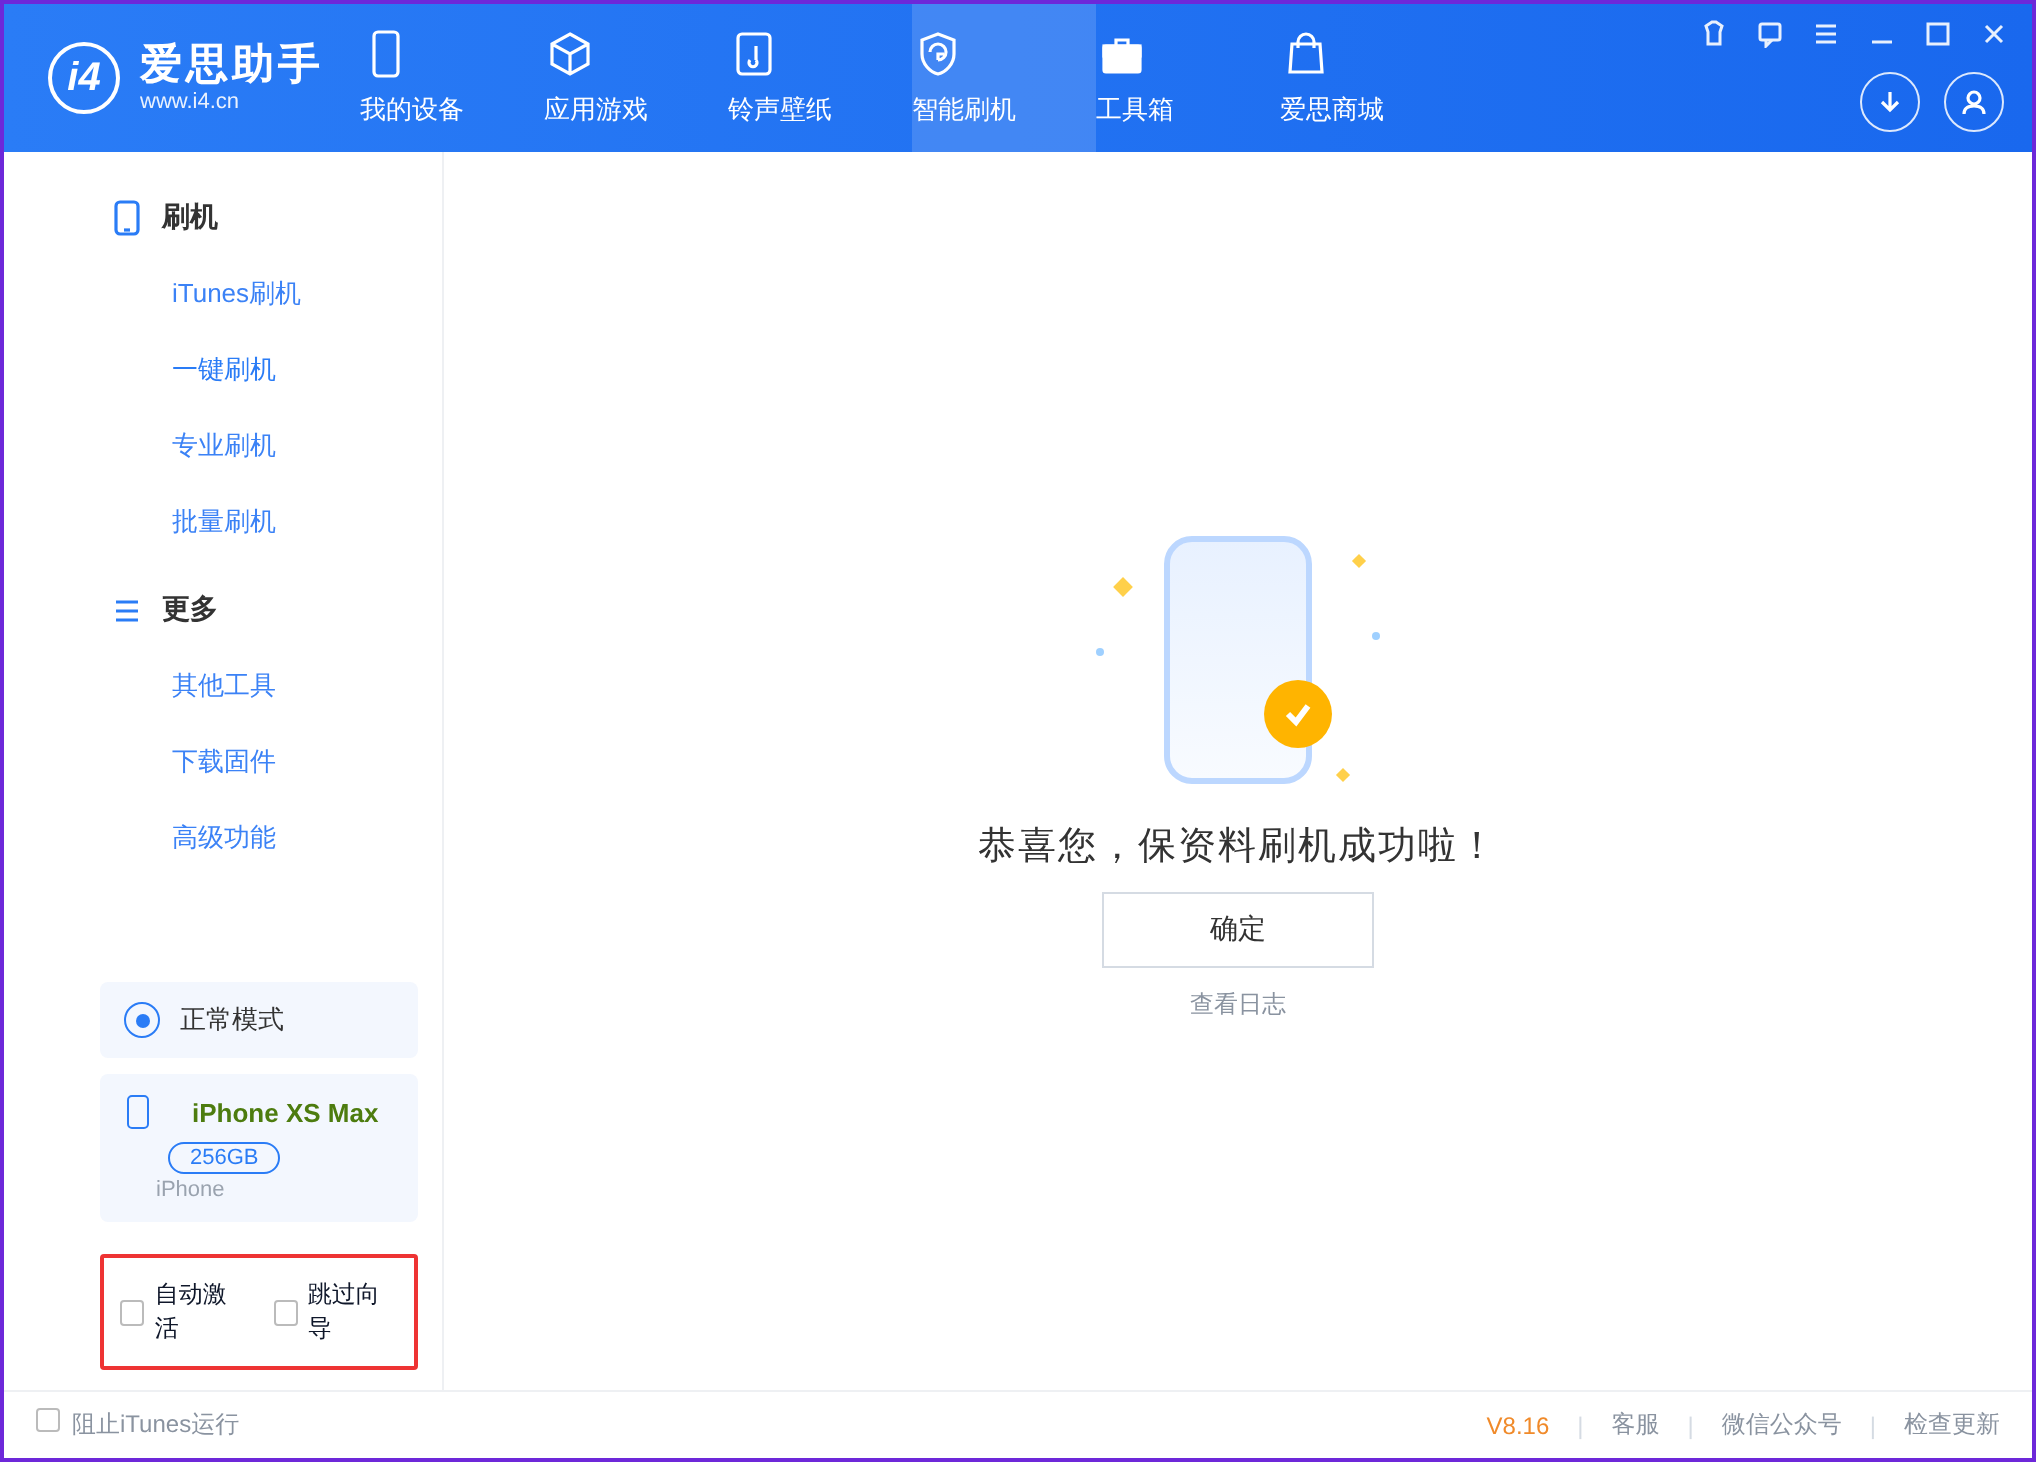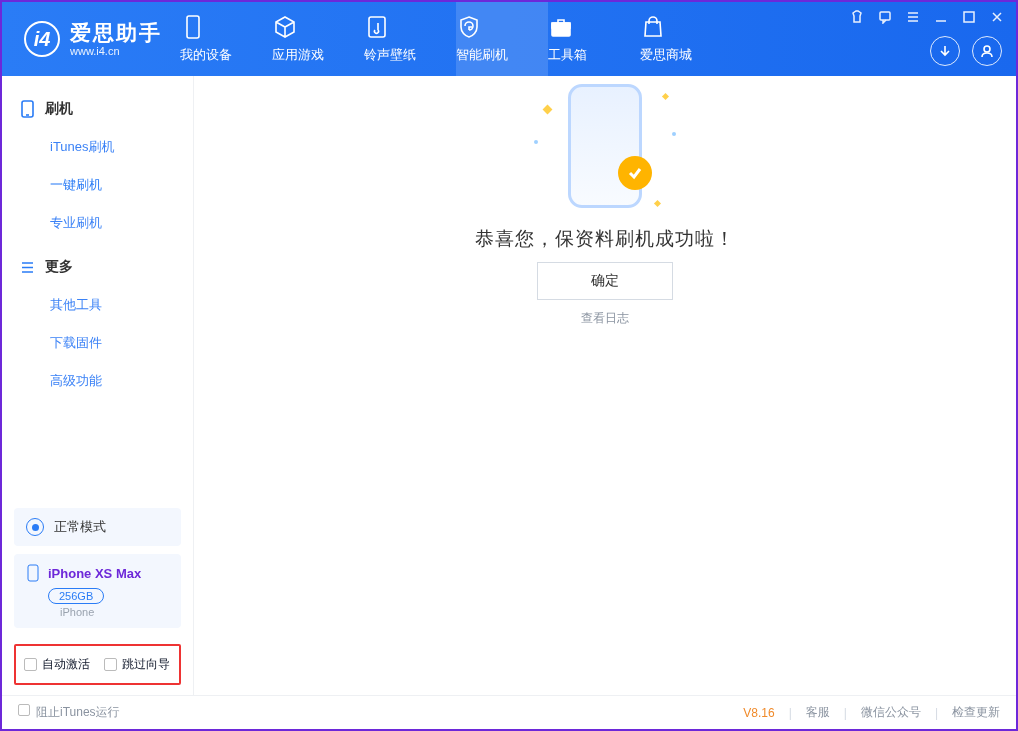--- a/index.html
+++ b/index.html
@@ -20,41 +20,41 @@
 .nav-icon svg { stroke:#fff; fill:none; stroke-width:1.6; }
 .window-controls { position:absolute; top:6px; right:10px; display:flex; gap:10px; align-items:center; }
 .window-controls span { width:18px; height:18px; display:flex; align-items:center; justify-content:center; cursor:pointer; opacity:.9; }
 .window-controls svg { stroke:#fff; fill:none; stroke-width:1.5; }
 .header-right { position:absolute; right:14px; bottom:10px; display:flex; gap:12px; }
 .header-right .circ { width:30px; height:30px; border:1.5px solid rgba(255,255,255,.85); border-radius:50%; display:flex; align-items:center; justify-content:center; cursor:pointer; }
 .header-right svg { stroke:#fff; fill:none; stroke-width:1.6; }
 
 
 .body { flex:1; display:flex; min-height:0; }
-.sidebar { width:192px; border-right:1px solid #eef0f3; display:flex; flex-direction:column; padding-top:14px; }
+.sidebar { width:220px; border-right:1px solid #eef0f3; display:flex; flex-direction:column; padding-top:14px;padding-left:36px; }
 .sb-section { margin-bottom:6px; }
 .sb-head { display:flex; align-items:center; gap:10px; padding:10px 18px; font-size:14px; color:#333; font-weight:600; }
 .sb-head svg { stroke:#2a7cf6; fill:none; stroke-width:1.6; }
 .sb-item { padding:10px 18px 10px 48px; font-size:13px; color:#3b82f6; cursor:pointer; }
 .sb-item.active { color:#2a7cf6; }
 .sb-spacer { flex:1; }
 .device-status { margin:8px 12px; background:#f3f7fe; border-radius:4px; padding:10px 12px; display:flex; align-items:center; gap:10px; font-size:13px; color:#333; }
 .device-status .dot { width:18px; height:18px; border:1.5px solid #2a7cf6; border-radius:50%; display:flex; align-items:center; justify-content:center; }
 .device-status .dot:after { content:""; width:7px; height:7px; background:#2a7cf6; border-radius:50%; }
 .device-card { margin:0 12px 10px; background:#f3f7fe; border-radius:4px; padding:10px 12px; font-size:13px; }
-.device-card .row1 { display:flex; align-items:center; gap:8px; color:#6d28d9; font-weight:600; }
+.device-card .row1 { display:flex; align-items:center; gap:20px; color:#4d7c0f; font-weight:600; }
 .device-card .row1 svg { stroke:#2a7cf6; fill:none; }
 .device-card .badge { display:inline-block; margin:6px 0 2px 22px; padding:1px 10px; border:1px solid #2a7cf6; border-radius:10px; font-size:11px; color:#2a7cf6; }
-.device-card .sub { margin-left:34px; font-size:11px; color:#9aa3af; }
+.device-card .sub { margin-left:16px; font-size:11px; color:#9aa3af; }
 .opt-box { margin:6px 12px 10px; border:2px solid #e33; border-radius:2px; padding:10px 8px; display:flex; gap:14px; align-items:center; }
 .opt { display:flex; align-items:center; gap:5px; font-size:12px; color:#0f172a; cursor:pointer; }
 .opt .chk { width:13px; height:13px; border:1px solid #bbb; border-radius:2px; }
 
 
-.main { flex:1; display:flex; flex-direction:column; align-items:center; gap:10px; }
+.main { flex:1; display:flex; flex-direction:column; align-items:center; justify-content:center; gap:10px; }
 .phone-illus { width:150px; height:140px; position:relative; display:flex; align-items:center; justify-content:center; }
 .phone { width:74px; height:124px; border:3px solid #bcd7ff; border-radius:14px; background:linear-gradient(180deg,#e8f1ff,#f8fbff); position:relative; }
 .check-badge { position:absolute; right:28px; bottom:26px; width:34px; height:34px; background:#ffb400; border-radius:50%; display:flex; align-items:center; justify-content:center; }
 .check-badge svg { stroke:#fff; fill:none; stroke-width:3; }
 .sparkle { position:absolute; width:7px; height:7px; background:#ffd04a; transform:rotate(45deg); }
 .sparkle.s1 { left:14px; top:30px; }
 .sparkle.s2 { right:12px; top:18px; width:5px; height:5px; }
 .sparkle.s3 { right:20px; bottom:10px; width:5px; height:5px; }
 .dotp { position:absolute; width:4px; height:4px; background:#9fd0ff; border-radius:50%; }
 .dotp.d1 { left:4px; top:64px; } .dotp.d2 { right:4px; top:56px; }
@@ -192,20 +192,21 @@
         <div class="sb-head">
           <svg width="15" height="18" viewBox="0 0 15 18">
               <rect x="2" y="1" width="11" height="16" rx="2"></rect>
               <path d="M6 15 L9 15"></path>
             </svg>
           <span>刷机</span>
         </div>
         <div class="sb-item">iTunes刷机</div>
         <div class="sb-item active">一键刷机</div>
         <div class="sb-item">专业刷机</div>
+        <div class="sb-item">批量刷机</div>
       </div>
       <div class="sb-section">
         <div class="sb-head">
           <svg width="15" height="15" viewBox="0 0 15 15" stroke="#9aa3af">
               <path d="M2 3 L13 3 M2 7.5 L13 7.5 M2 12 L13 12"></path>
             </svg>
           <span>更多</span>
         </div>
         <div class="sb-item">其他工具</div>
         <div class="sb-item">下载固件</div>

